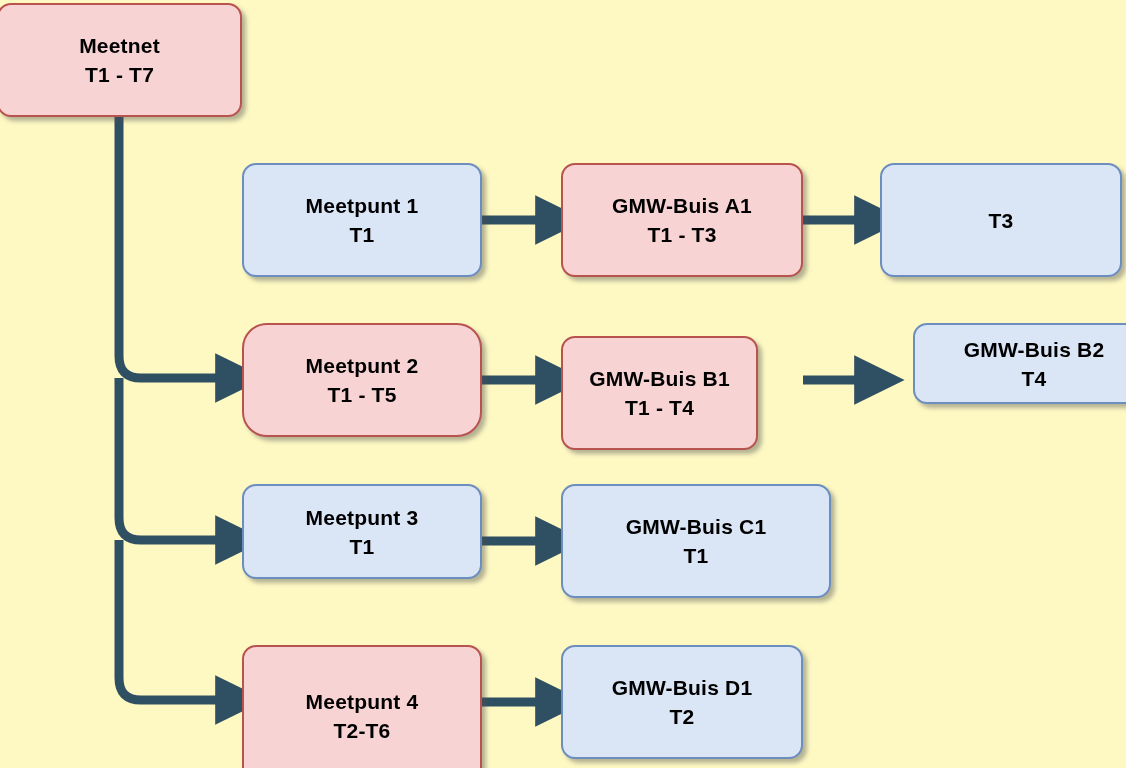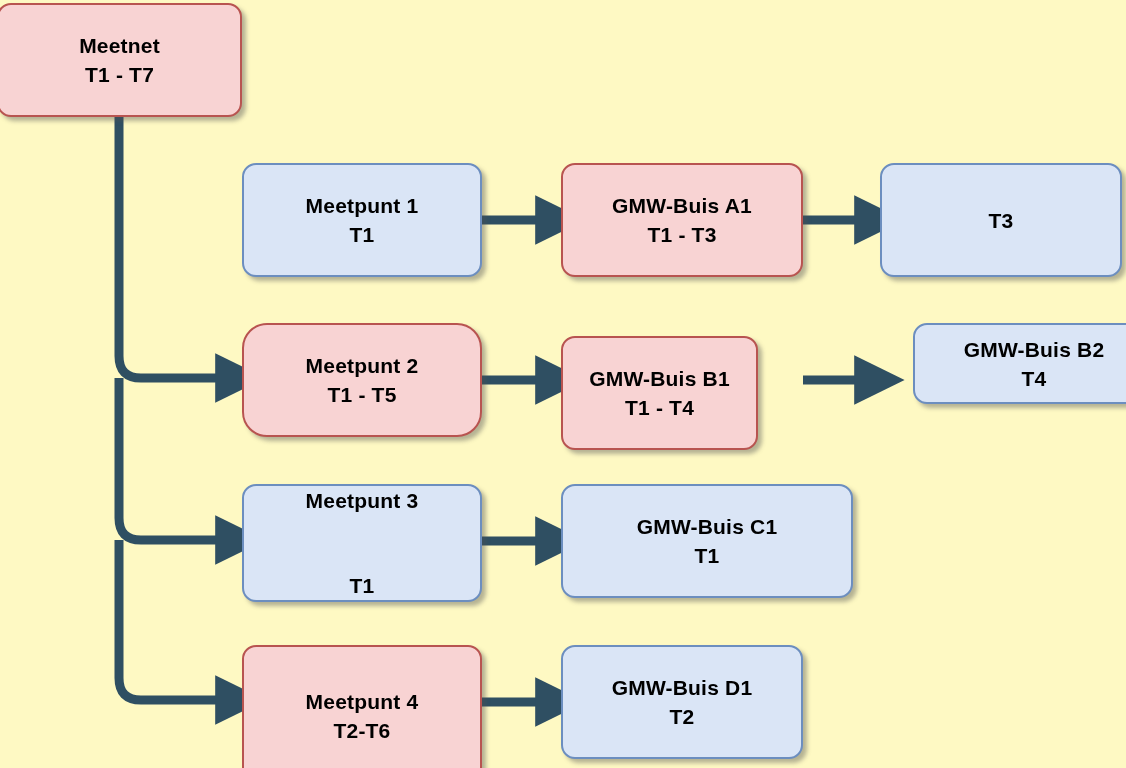--- a/index.html
+++ b/index.html
@@ -117,26 +117,26 @@
   <div class="node fill-pink" style="left:561px; top:309px; width:197px; height:114px;margin-top:27px;">
     <span class="line1">GMW-Buis B1</span>
     <span class="line2">T1 - T4</span>
   </div>
 
   <div class="node fill-blue" style="left:880px; top:323px; width:242px; height:81px;margin-left:33px;">
     <span class="line1">GMW-Buis B2</span>
     <span class="line2">T4</span>
   </div>
 
-  <div class="node fill-blue" style="left:242px; top:484px; width:240px; height:118px;justify-content:space-between;">
+  <div class="node fill-blue" style="left:242px; top:484px; width:240px; height:95px;">
     <span class="line1">Meetpunt 3</span>
     <span class="line2">T1</span>
   </div>
 
-  <div class="node fill-blue" style="left:561px; top:484px; width:292px; height:114px;">
+  <div class="node fill-blue" style="left:561px; top:484px; width:270px; height:114px;">
     <span class="line1">GMW-Buis C1</span>
     <span class="line2">T1</span>
   </div>
 
   <div class="node fill-pink" style="left:242px; top:645px; width:240px; height:142px;">
     <span class="line1">Meetpunt 4</span>
     <span class="line2">T2-T6</span>
   </div>
 
   <div class="node fill-blue" style="left:561px; top:645px; width:242px; height:114px;">

